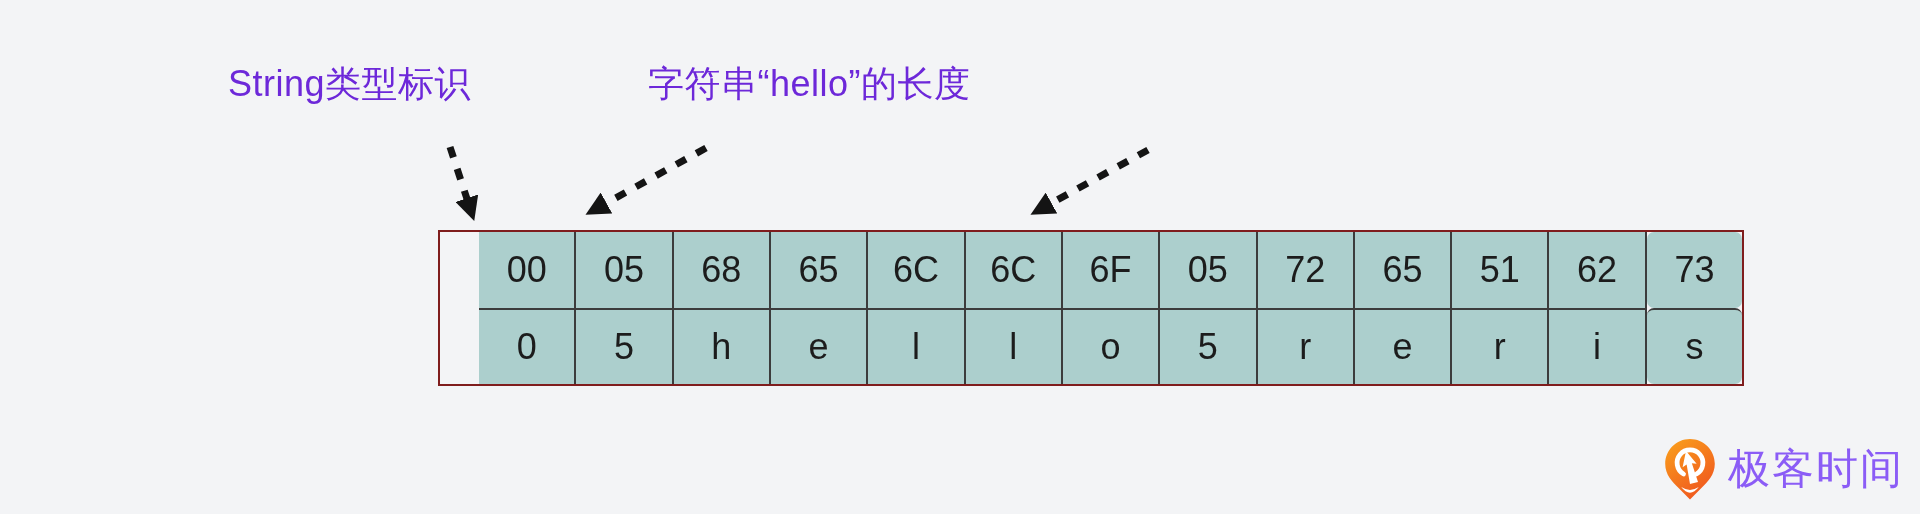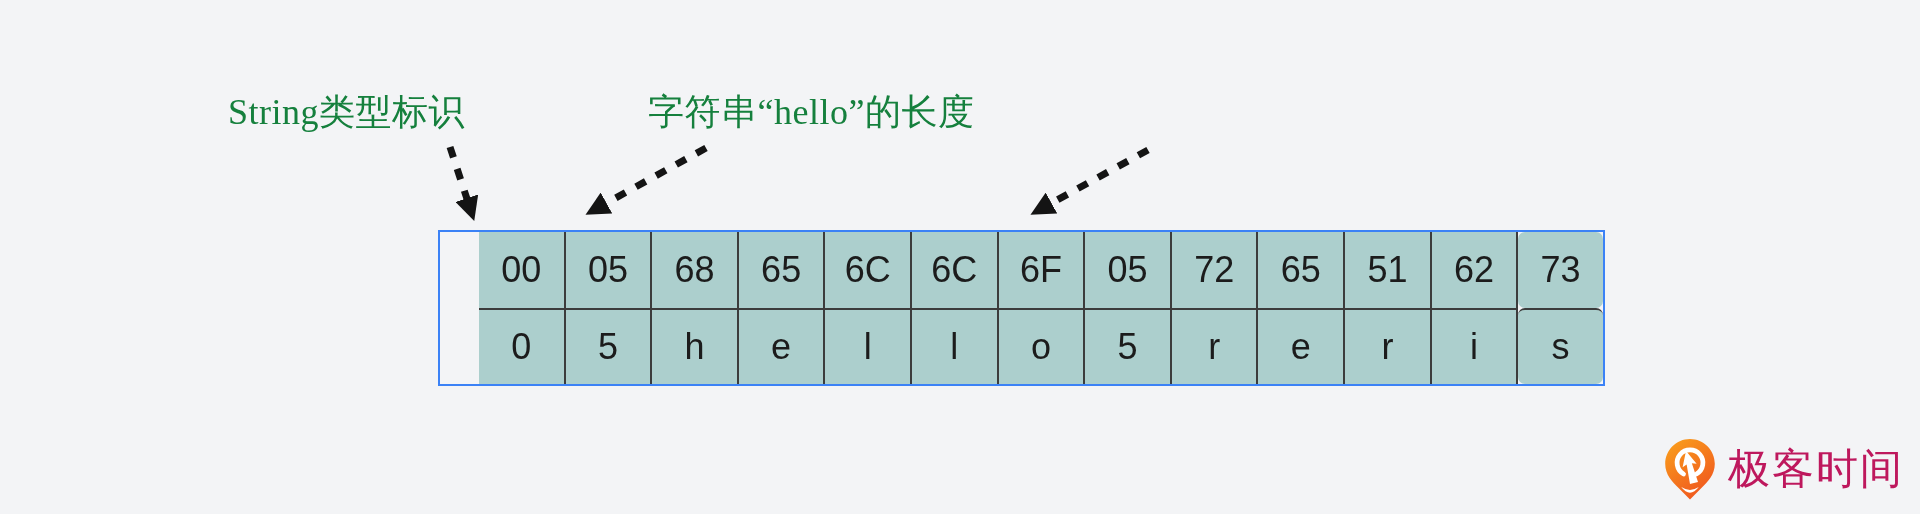--- a/index.html
+++ b/index.html
@@ -13,46 +13,45 @@
     font-family: "Liberation Sans", "DejaVu Sans", sans-serif;
   }
   .canvas {
     position: relative;
     width: 1920px;
     height: 514px;
     background: #f3f4f6;
   }
   .anno-label {
     position: absolute;
-    top: 88px;
+    top: 60px;
     font-size: 36px;
-    color: #15803d;
+    color: #6d28d9;
     white-space: nowrap;
     letter-spacing: 0.5px;
-    font-family: Liberation Serif, serif;
   }
   #label-string-type { left: 228px; }
   #label-hello-length { left: 648px; text-align: right; }
   #label-redis-length { left: 1126px; }
 
   .arrows-svg {
     position: absolute;
     left: 0;
     top: 0;
     width: 1920px;
     height: 514px;
     pointer-events: none;
   }
 
   .byte-table {
     position: absolute;
     left: 438px;
     top: 230px;
-    width: 1167px;
-    border: 2px solid #3b82f6;
+    width: 1306px;
+    border: 2px solid #7f1d1d;
     box-sizing: border-box;
     padding-left: 39px;
   }
   .byte-row {
     display: flex;
     height: 76px;
   }
   .byte-row + .byte-row .cell {
     border-top: 2px solid #3c3c3c;
   }
@@ -77,21 +76,21 @@
     align-items: center;
   }
   .logo-icon {
     width: 52px;
     height: 62px;
     display: block;
   }
   .logo-text {
     margin-left: 12px;
     font-size: 42px;
-    color: #be185d;
+    color: #8b5cf6;
     letter-spacing: 2px;
     white-space: nowrap;
   }
 </style>
 </head>
 <body>
 
 <div class="canvas">
 
   <div class="anno-label" id="label-string-type">String类型标识</div>

